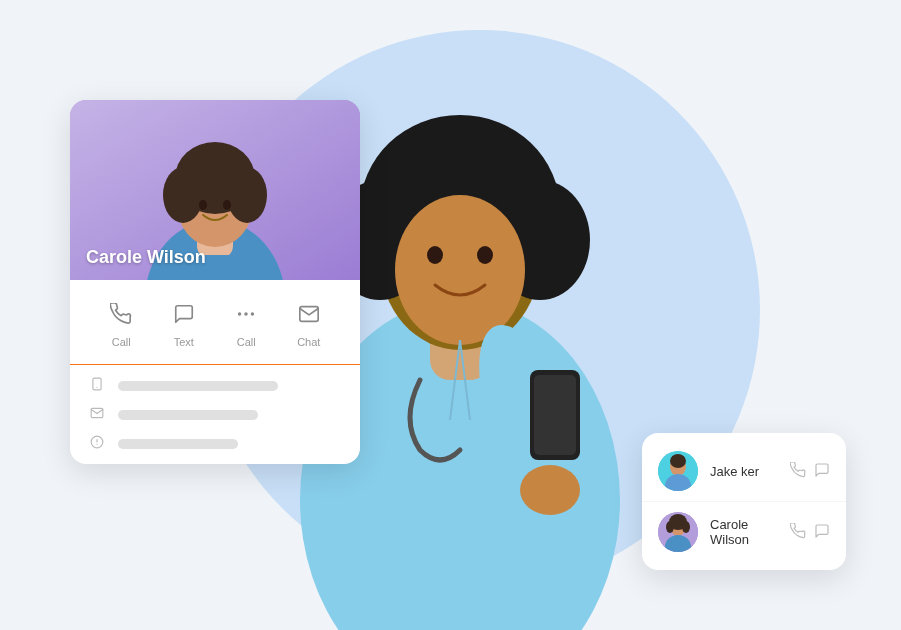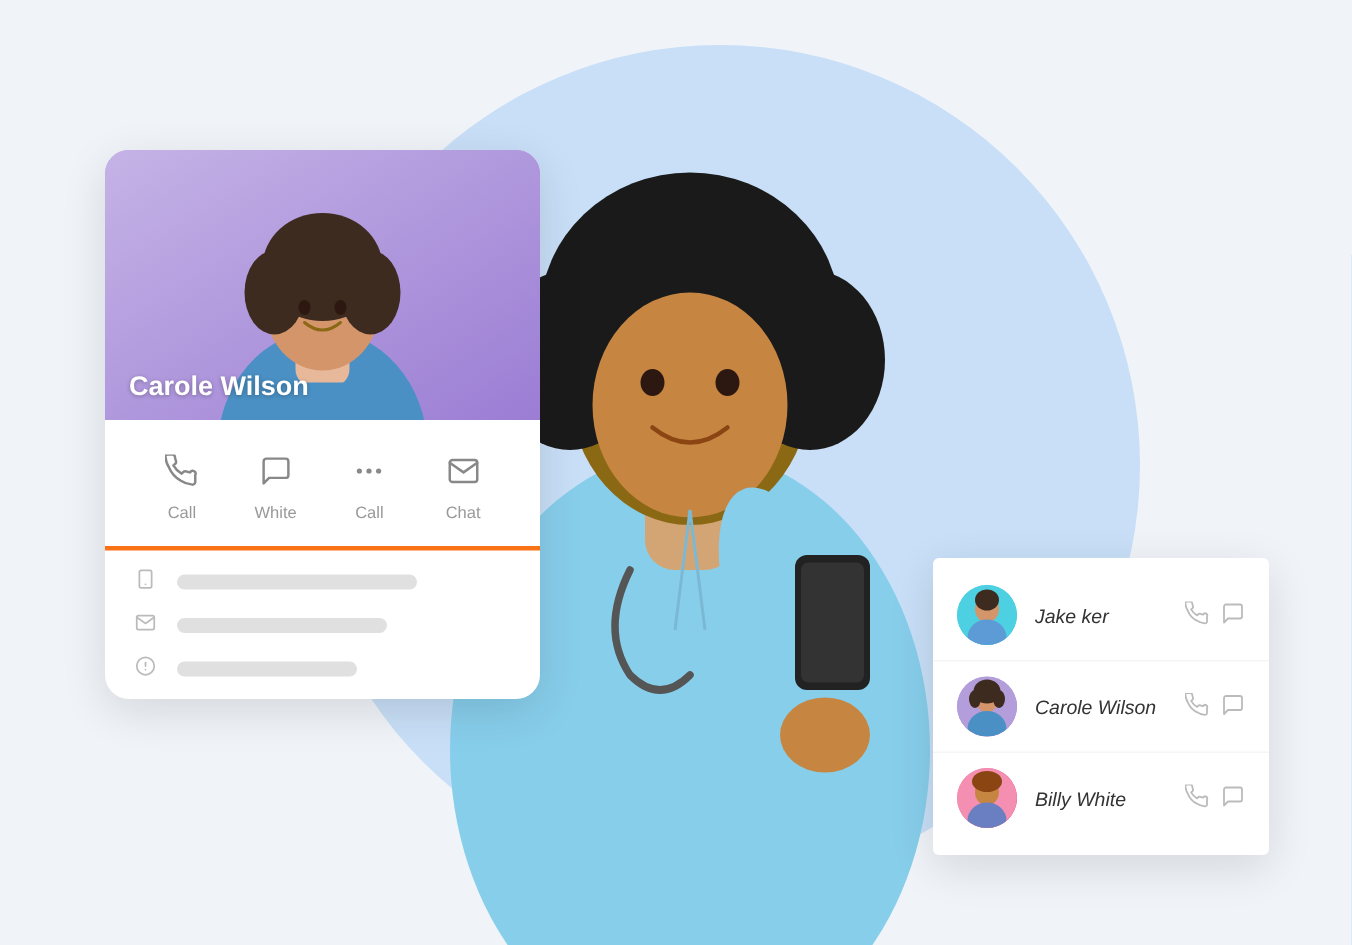--- a/index.html
+++ b/index.html
@@ -73,21 +73,21 @@
       color: white;
       font-size: 18px;
       font-weight: 600;
       text-shadow: 0 1px 3px rgba(0,0,0,0.3);
     }
 
     .contact-actions {
       display: flex;
       justify-content: space-around;
       padding: 16px 20px;
-      border-bottom: 3px solid #f97316;
+      border-bottom: 1px solid #f97316;
     }
 
     .action-btn {
       display: flex;
       flex-direction: column;
       align-items: center;
       gap: 4px;
       cursor: pointer;
     }
 
@@ -135,27 +135,26 @@
 
     .info-line.short { max-width: 120px; }
     .info-line.medium { max-width: 160px; }
     .info-line.long { max-width: 140px; }
 
     
     .contacts-list {
       position: absolute;
       right: 55px;
       bottom: 60px;
-      width: 224px;
+      width: 204px;
       background: white;
-      border-radius: 4px;
+      border-radius: 16px;
       box-shadow: 0 8px 30px rgba(0,0,0,0.12);
       padding: 8px 0;
       z-index: 10;
-      font-style: italic;
     }
 
     .list-item {
       display: flex;
       align-items: center;
       padding: 10px 16px;
       gap: 12px;
     }
 
     .list-item:not(:last-child) {
@@ -275,21 +274,21 @@
         </svg>
       </div>
       <span class="action-label">Call</span>
     </div>
     <div class="action-btn">
       <div class="action-icon">
         <svg width="22" height="22" viewBox="0 0 24 24" fill="none" stroke="#888" stroke-width="1.8" stroke-linecap="round" stroke-linejoin="round">
           <path d="M21 15a2 2 0 01-2 2H7l-4 4V5a2 2 0 012-2h14a2 2 0 012 2z"></path>
         </svg>
       </div>
-      <span class="action-label">White</span>
+      <span class="action-label">Text</span>
     </div>
     <div class="action-btn">
       <div class="action-icon">
         <svg width="22" height="22" viewBox="0 0 24 24" fill="none" stroke="#888" stroke-width="1.8" stroke-linecap="round" stroke-linejoin="round">
           <circle cx="12" cy="12" r="1"></circle>
             <circle cx="19" cy="12" r="1"></circle>
             <circle cx="5" cy="12" r="1"></circle>
         </svg>
       </div>
       <span class="action-label">Call</span>
@@ -382,36 +381,13 @@
         </svg>
       </span>
       <span class="list-action-icon">
         <svg width="16" height="16" viewBox="0 0 24 24" fill="none" stroke="#bbb" stroke-width="1.8" stroke-linecap="round" stroke-linejoin="round">
           <path d="M21 15a2 2 0 01-2 2H7l-4 4V5a2 2 0 012-2h14a2 2 0 012 2z"></path>
         </svg>
       </span>
     </div>
   </div>
 
-  <div class="list-item">
-    <div class="list-avatar pink">
-      <svg width="40" height="40" viewBox="0 0 40 40" xmlns="http://www.w3.org/2000/svg">
-        <circle cx="20" cy="20" r="20" fill="#f48fb1"></circle>
-        <ellipse cx="20" cy="16" rx="8" ry="9" fill="#C68642"></ellipse>
-        <ellipse cx="20" cy="35" rx="13" ry="12" fill="#6a7fc1"></ellipse>
-        <ellipse cx="20" cy="9" rx="10" ry="7" fill="#8B4513"></ellipse>
-      </svg>
-    </div>
-    <span class="list-name">Billy White</span>
-    <div class="list-icons">
-      <span class="list-action-icon">
-        <svg width="16" height="16" viewBox="0 0 24 24" fill="none" stroke="#bbb" stroke-width="1.8" stroke-linecap="round" stroke-linejoin="round">
-          <path d="M22 16.92v3a2 2 0 01-2.18 2 19.79 19.79 0 01-8.63-3.07A19.5 19.5 0 013.07 9.8 19.79 19.79 0 01.22 1.18 2 2 0 012.22 0h3a2 2 0 012 1.72c.13 1 .37 1.97.72 2.91a2 2 0 01-.45 2.11L6.09 7.91a16 16 0 006 6l1.17-1.17a2 2 0 012.11-.45c.94.35 1.91.59 2.91.72A2 2 0 0122 14.92z"></path>
-        </svg>
-      </span>
-      <span class="list-action-icon">
-        <svg width="16" height="16" viewBox="0 0 24 24" fill="none" stroke="#bbb" stroke-width="1.8" stroke-linecap="round" stroke-linejoin="round">
-          <path d="M21 15a2 2 0 01-2 2H7l-4 4V5a2 2 0 012-2h14a2 2 0 012 2z"></path>
-        </svg>
-      </span>
-    </div>
-  </div>
 </div>
 
 </body></html>

